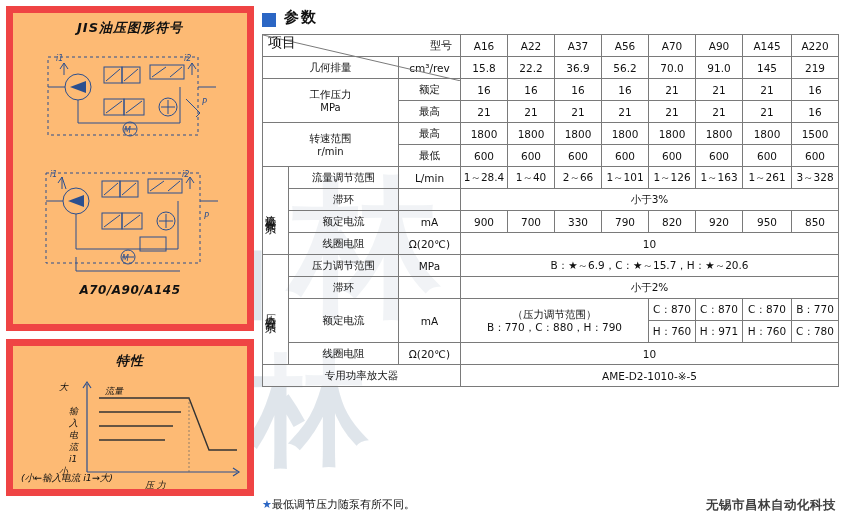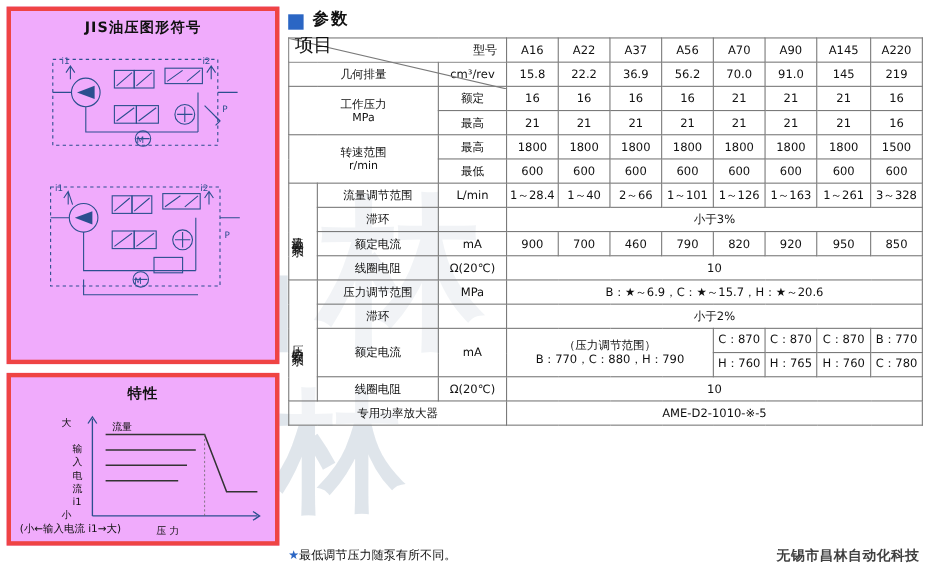--- a/index.html
+++ b/index.html
@@ -24,22 +24,23 @@
   }
   .wm1{left:130px;top:150px;font-size:150px;letter-spacing:10px;}
   .wm2{left:120px;top:330px;font-size:120px;letter-spacing:8px;}
 
   
   .left-col{
     position:absolute;left:6px;top:6px;width:248px;height:490px;
     z-index:1;
   }
   .panel{
-    border:4px solid #ef4444;background:#f0abfc;
+    border:7px solid #ef4444;background:#fdba74;
     box-sizing:border-box;
+    font-style:italic;
   }
   .panel-title{
     text-align:center;font-size:13px;font-weight:bold;color:#111;
     padding:6px 0 4px 0;letter-spacing:1px;
   }
   .sym-panel{height:325px;position:relative;}
   .char-panel{height:157px;margin-top:8px;position:relative;}
   .sym-caption{
     text-align:center;font-size:12px;font-weight:bold;color:#111;
     letter-spacing:0.5px;
@@ -80,21 +81,21 @@
   td.lightshade{background:rgba(228,229,229,0.75);}
   td.white{background:rgba(255,255,255,0.62);}
   .vert{
     writing-mode:vertical-rl;text-orientation:upright;
     letter-spacing:2px;font-size:11px;line-height:1.05;
   }
   .corner{
     position:relative;height:46px;padding:0;
     background:rgba(228,229,229,0.8);
   }
-  .corner .tl{position:absolute;left:5px;bottom:4px;font-size:17px;}
+  .corner .tl{position:absolute;left:5px;bottom:4px;font-size:14px;}
   .corner .br{position:absolute;right:8px;top:3px;font-size:11px;}
   .corner svg{position:absolute;left:0;top:0;}
   .unit{font-size:10px;}
   .model-th{font-size:11px;font-weight:normal;}
   .two-line{line-height:1.15;font-size:10px;}
   .star{color:#2b66c4;font-size:11px;}
   .footnote{
     position:absolute;left:262px;top:497px;font-size:11px;color:#111;z-index:2;
   }
   .footnote .star{color:#2b66c4;}
@@ -177,20 +178,21 @@
           <path d="M56 96 L56 110 L160 110"></path>
         </g>
         <g font-size="8" fill="#2b4f8f" font-family="DejaVu Sans, sans-serif">
           <text x="30" y="16">i1</text>
           <text x="162" y="16">i2</text>
           <text x="102" y="100">M</text>
           <text x="184" y="58">P</text>
         </g>
       </svg>
     </div>
+    <div class="sym-caption">A70/A90/A145</div>
   </div>
 
   <div class="panel char-panel">
     <div class="panel-title">特性</div>
     <div class="diagram-box" style="width:240px;height:124px;">
       <svg width="240" height="124" viewBox="0 0 240 124">
         <g stroke="#2b4f8f" fill="none" stroke-width="1.2">
           <path d="M74 8 L74 96"></path>
           <path d="M74 96 L224 96"></path>
           <path d="M70 12 L74 6 L78 12"></path>
@@ -348,21 +350,21 @@
     <tr>
       <td class="lightshade cell-left">滞环</td>
       <td class="unit lightshade"></td>
       <td colspan="8" class="white">小于3%</td>
     </tr>
     <tr>
       <td class="lightshade cell-left">额定电流</td>
       <td class="unit lightshade">mA</td>
       <td class="white">900</td>
       <td class="white">700</td>
-      <td class="white">460</td>
+      <td class="white">330</td>
       <td class="white">790</td>
       <td class="lightshade">820</td>
       <td class="lightshade">920</td>
       <td class="lightshade">950</td>
       <td class="white">850</td>
     </tr>
     <tr>
       <td class="lightshade cell-left">线圈电阻</td>
       <td class="unit lightshade">Ω(20℃)</td>
       <td colspan="8" class="white">10</td>
@@ -388,21 +390,21 @@
         <div>（压力调节范围）</div>
         <div>B：770，C：880，H：790</div>
       </td>
       <td class="lightshade two-line">C：870</td>
       <td class="lightshade two-line">C：870</td>
       <td class="lightshade two-line">C：870</td>
       <td class="white two-line">B：770</td>
     </tr>
     <tr>
       <td class="lightshade two-line">H：760</td>
-      <td class="lightshade two-line">H：765</td>
+      <td class="lightshade two-line">H：971</td>
       <td class="lightshade two-line">H：760</td>
       <td class="white two-line">C：780</td>
     </tr>
     <tr>
       <td class="lightshade cell-left">线圈电阻</td>
       <td class="unit lightshade">Ω(20℃)</td>
       <td colspan="8" class="white">10</td>
     </tr>
 
     <tr>

